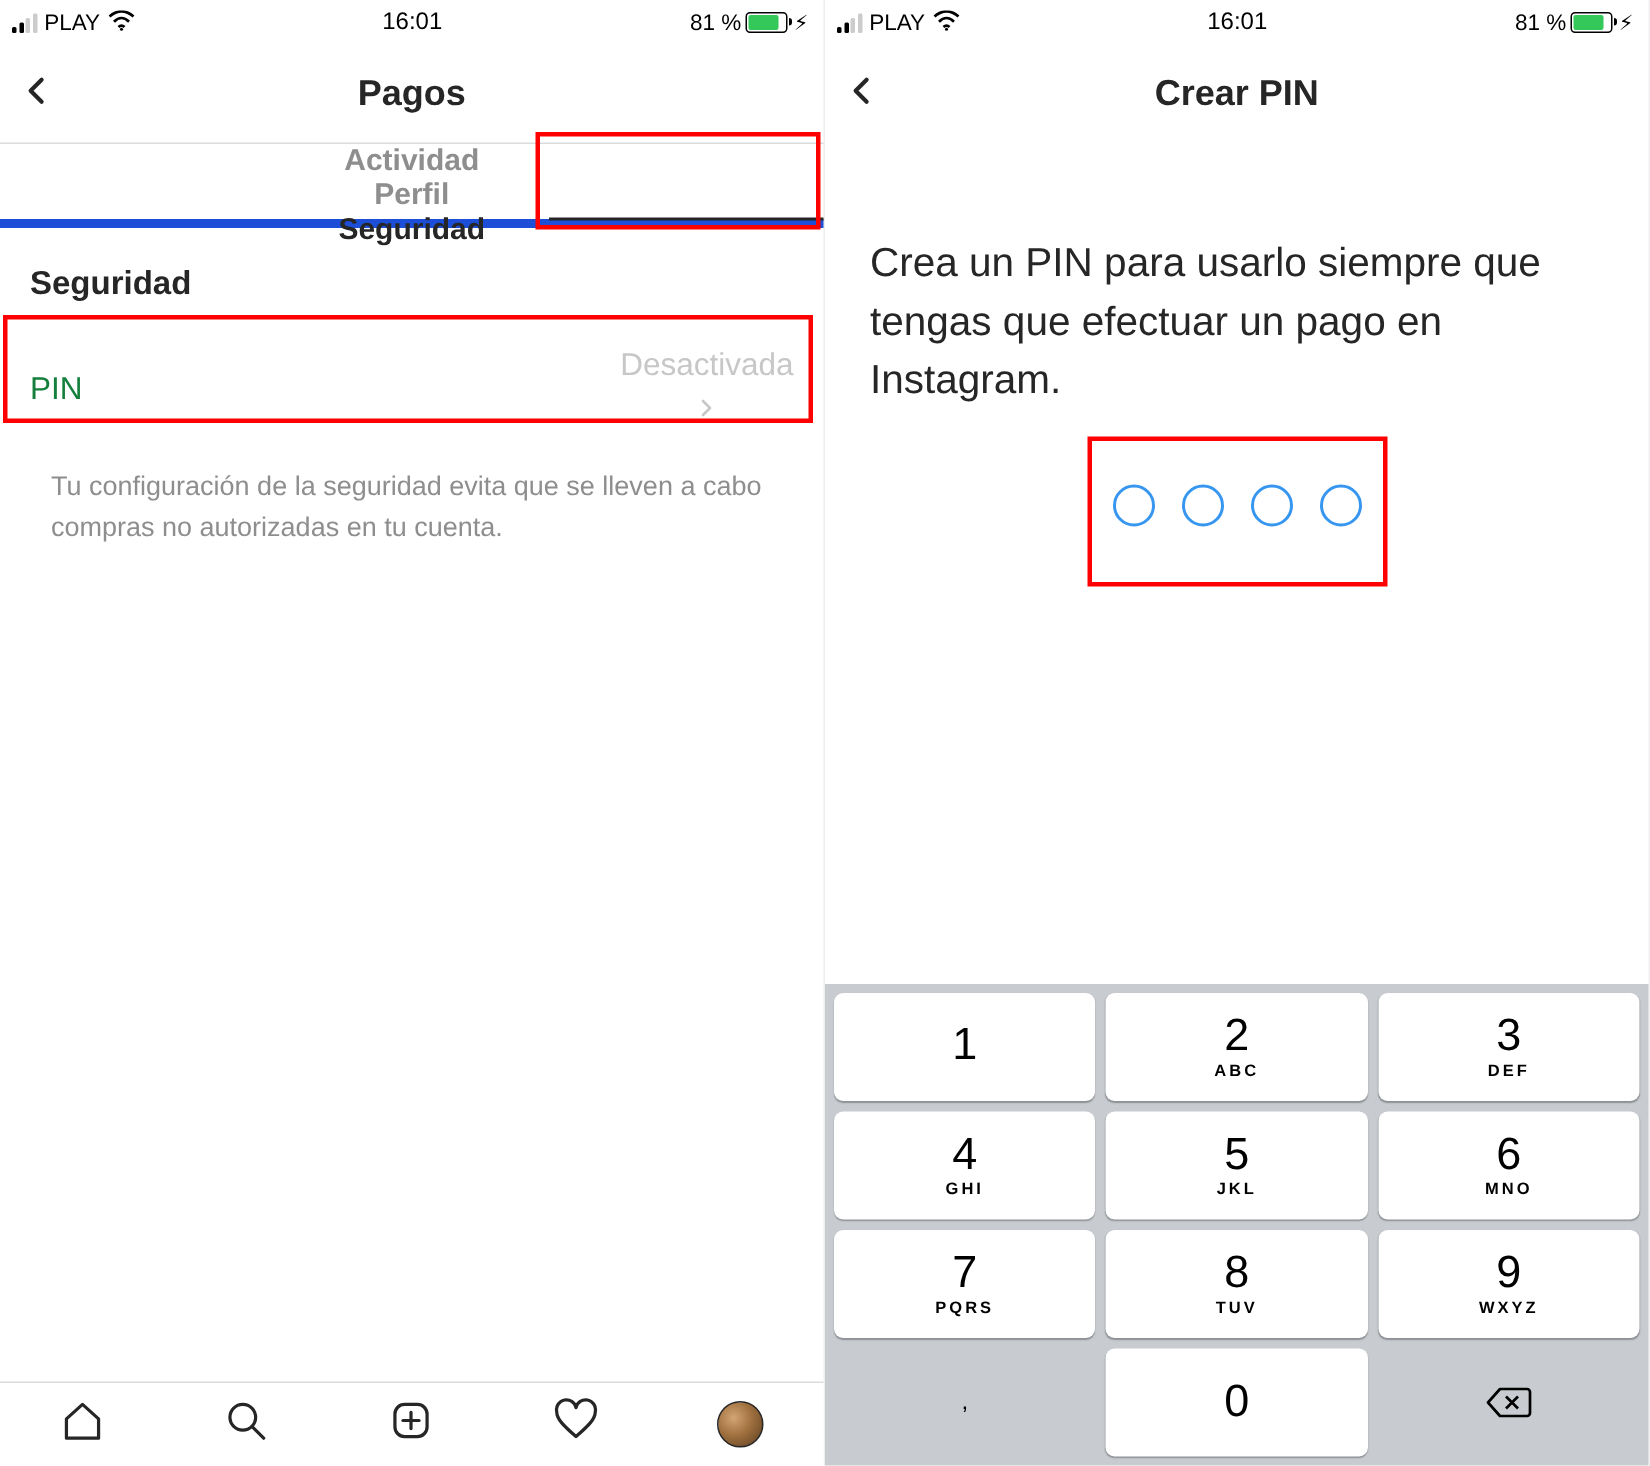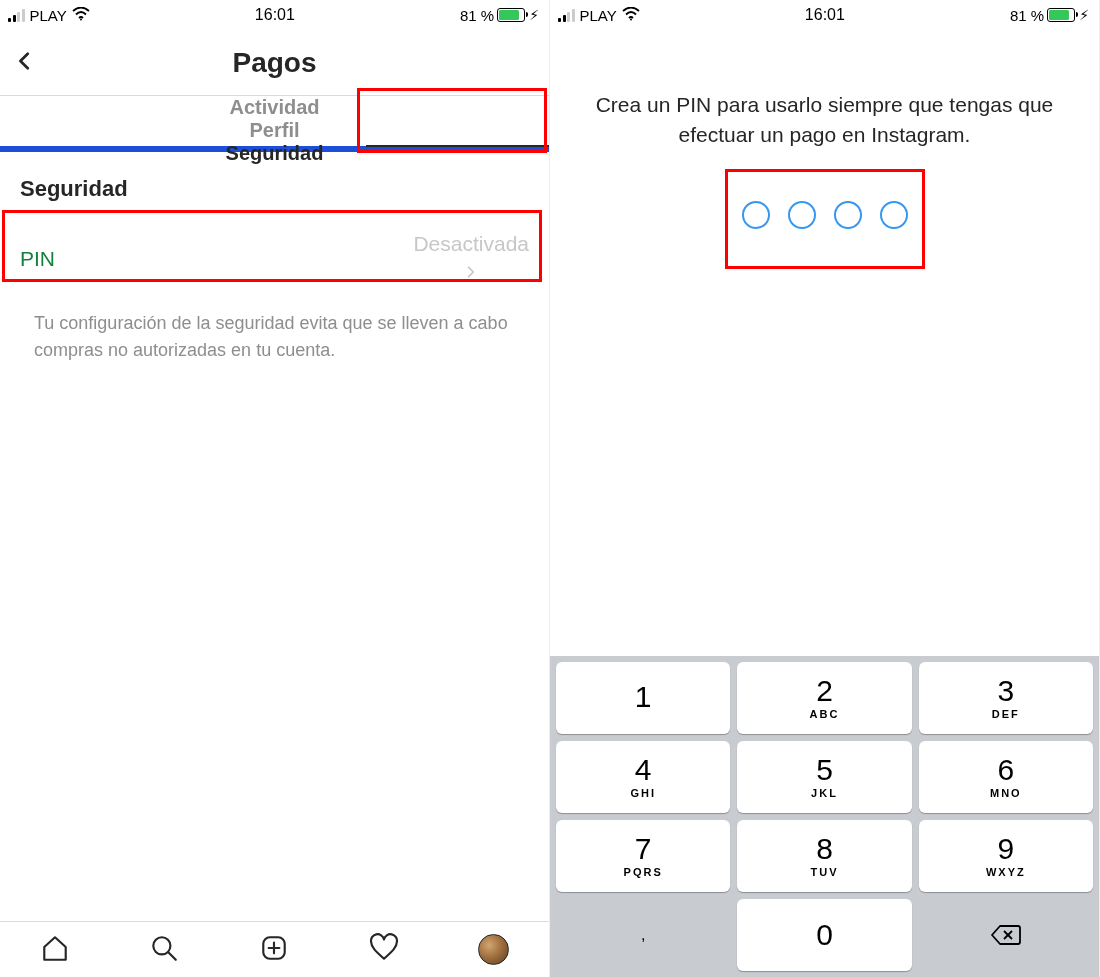--- a/index.html
+++ b/index.html
@@ -46,21 +46,21 @@
   .bolt { font-size:14px; margin-left:1px;}
   
   .nav-header {
     height: 66px;
     display:flex;
     align-items:center;
     justify-content:center;
     position:relative;
     border-bottom: 1px solid #dbdbdb;
   }
-  .nav-title { font-size: 28px; font-weight:600; color:#262626;}
+  .nav-title { font-size: 24px; font-weight:600; color:#262626;}
   .back-btn { position:absolute; left:14px; top:50%; transform:translateY(-50%); }
   .back-btn svg { width:22px; height:28px; stroke:#262626; stroke-width:3; fill:none; stroke-linecap:round; stroke-linejoin:round;}
   
   .tabs { display:flex; height:56px; border-bottom:6px solid #1d4ed8; position:relative;flex-direction:column;}
   .tab { flex:1; display:flex; align-items:center; justify-content:center; font-size:20px; font-weight:600; color:#8e8e8e;}
   .tab.active { color:#262626; }
   .tab-underline { position:absolute; bottom:-1px; height:2px; background:#262626; left:66.666%; width:33.333%;}
   .red-box { position:absolute; border:3px solid #ff0000; pointer-events:none; z-index:5;}
   
   .section-title { font-size:22px; font-weight:700; color:#262626; padding: 24px 20px 14px;}
@@ -77,21 +77,21 @@
   
   .tabbar {
     position:absolute; bottom:0; left:0; right:0; height:56px;
     border-top:1px solid #dbdbdb;
     display:flex; align-items:center; justify-content:space-around;
     background:#fff;
   }
   .tabbar-item svg { width:30px; height:30px; stroke:#262626; fill:none; stroke-width:2; stroke-linecap:round; stroke-linejoin:round;}
   .avatar { width:31px; height:31px; border-radius:50%; background: radial-gradient(circle at 35% 35%, #d4a574 0%, #a0703f 45%, #5a3d20 100%); border:1.5px solid #262626;}
   
-  .instruction-text { font-size:21px; color:#262626; text-align:center; line-height:1.45; padding: 60px 30px 30px;}
+  .instruction-text { font-size:27px; color:#262626; line-height:1.45; padding: 60px 30px 30px;}
   .pin-dots { display:flex; gap:18px; justify-content:center; padding:20px 0 30px; position:relative;}
   .pin-dot { width:28px; height:28px; border-radius:50%; border:2px solid #3797f0;}
   .screen2-bottom { position:absolute; bottom:0; left:0; right:0;}
   
   .keypad {
     background:#c8ccd1;
     padding:6px;
     display:grid;
     grid-template-columns: repeat(3,1fr);
     grid-template-rows: repeat(4,72px);
@@ -217,20 +217,28 @@
     <div>16:01</div>
     <div class="status-right">
       <span>81 %</span>
       <span class="battery">
           <span class="battery-fill" style="width:81%"></span>
         </span>
       <span class="bolt">⚡︎</span>
     </div>
   </div>
 
+  <div class="nav-header" style="border-bottom:none;">
+    <div class="back-btn">
+      <svg viewBox="0 0 24 24">
+          <polyline points="15 4 7 12 15 20"></polyline>
+        </svg>
+    </div>
+    <div class="nav-title">Crear PIN</div>
+  </div>
 
   <div style="position:relative; flex:1;">
     <div class="instruction-text">Crea un PIN para usarlo siempre que tengas que efectuar un pago en Instagram.</div>
     <div class="pin-dots" style="position:relative;">
       <div class="pin-dot"></div>
       <div class="pin-dot"></div>
       <div class="pin-dot"></div>
       <div class="pin-dot"></div>
       <div class="red-box" style="left:50%; transform:translateX(-50%); top:-12px; width:200px; height:100px;"></div>
     </div>

